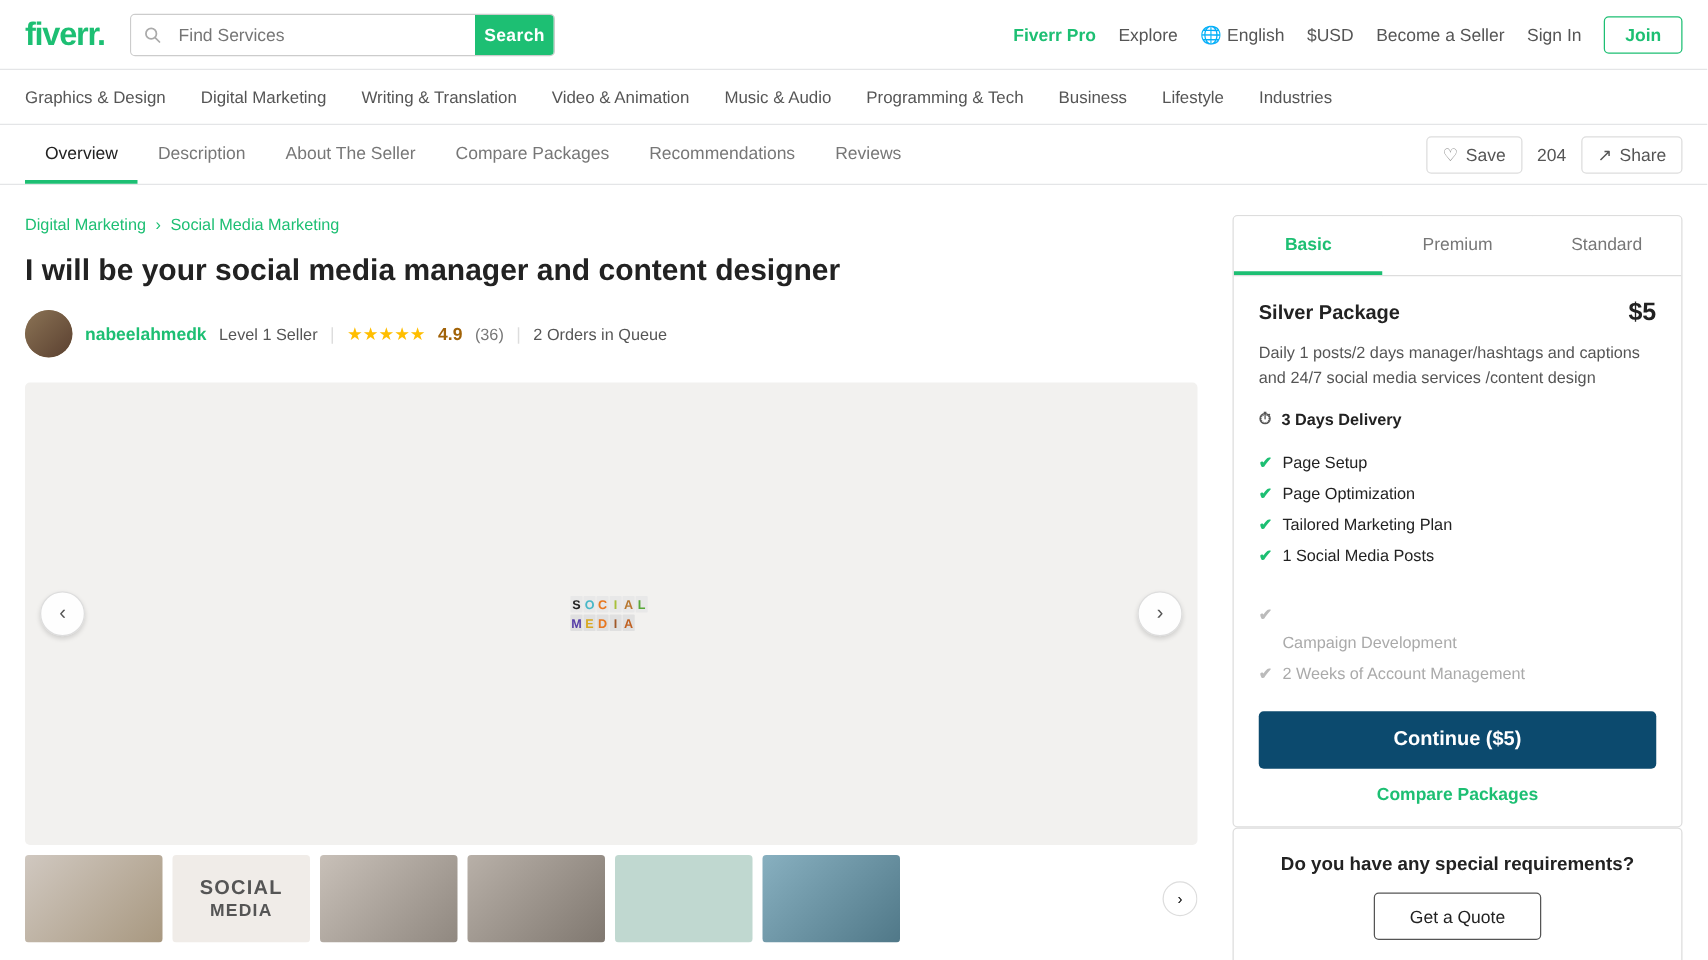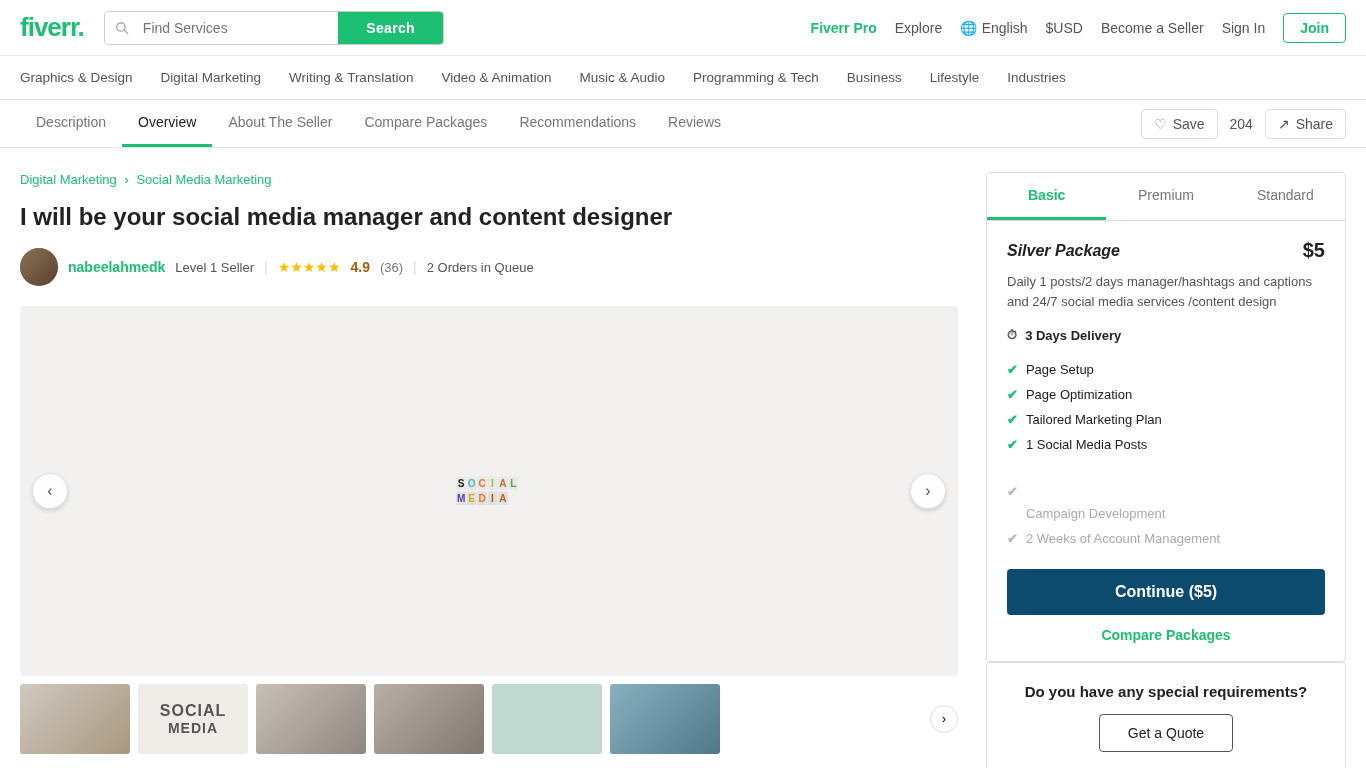--- a/index.html
+++ b/index.html
@@ -13,21 +13,21 @@
     .logo { font-size: 26px; font-weight: 900; color: #222; margin-right: 20px; letter-spacing: -1px; }
     .logo span { color: #1dbf73; }
     .search-bar {
       display: flex; flex: 0 0 340px; border: 1px solid #ccc; border-radius: 4px; overflow: hidden;
     }
     .search-icon-wrap { display: flex; align-items: center; padding: 0 10px; color: #aaa; background: #fff; }
     .search-input {
       border: none; outline: none; font-size: 14px; padding: 8px 4px; flex: 1; color: #4d7c0f;
     }
     .search-btn {
-      background: #1dbf73; color: #fff; border: none; padding: 0 28px; font-size: 14px;
+      background: #1dbf73; color: #fff; border: none; padding: 0 7px; font-size: 14px;
       font-weight: 600; cursor: pointer; letter-spacing: 0.3px;
     }
     .top-nav-right { display: flex; align-items: center; margin-left: auto; gap: 18px; }
     .fiverr-pro { color: #1dbf73; font-weight: 700; font-size: 14px; cursor: pointer; }
     .top-nav-link { color: #555; font-size: 14px; cursor: pointer; }
     .globe-icon { display: inline-block; margin-right: 4px; }
     .sign-in { color: #555; font-size: 14px; cursor: pointer; font-weight: 500; }
     .join-btn {
       border: 1px solid #1dbf73; color: #1dbf73; background: #fff; padding: 6px 16px;
       border-radius: 4px; font-size: 14px; font-weight: 600; cursor: pointer;
@@ -137,21 +137,21 @@
     .package-tabs { display: flex; border-bottom: 1px solid #ddd; }
     .pkg-tab {
       flex: 1; padding: 14px 8px; text-align: center; font-size: 14px; font-weight: 500;
       color: #777; cursor: pointer; border-bottom: 3px solid transparent; background: #fff;
     }
     .pkg-tab.active { color: #1dbf73; border-bottom: 3px solid #1dbf73; font-weight: 600; }
 
     
     .pkg-content { padding: 18px 20px; }
     .pkg-header { display: flex; justify-content: space-between; align-items: center; margin-bottom: 10px; }
-    .pkg-name { font-size: 16px; font-weight: 700; color: #222; font-style: italic; }
+    .pkg-name { font-size: 16px; font-weight: 700; color: #222; }
     .pkg-price { font-size: 20px; font-weight: 700; color: #222; }
     .pkg-desc { font-size: 13px; color: #555; margin-bottom: 16px; line-height: 1.5; }
     .pkg-delivery { display: flex; align-items: center; gap: 8px; font-size: 13px; font-weight: 700; color: #222; margin-bottom: 14px; }
     .clock-icon { color: #555; }
 
     
     .feature-list { list-style: none; margin-bottom: 18px; }
     .feature-item { display: flex; align-items: center; gap: 8px; padding: 5px 0; font-size: 13px; color: #222; }
     .feature-check { color: #1dbf73; font-weight: 700; }
     .feature-check.inactive { color: #bbb; }
@@ -223,22 +223,22 @@
   <span class="cat-nav-item">Writing &amp; Translation</span>
   <span class="cat-nav-item">Video &amp; Animation</span>
   <span class="cat-nav-item">Music &amp; Audio</span>
   <span class="cat-nav-item">Programming &amp; Tech</span>
   <span class="cat-nav-item">Business</span>
   <span class="cat-nav-item">Lifestyle</span>
   <span class="cat-nav-item">Industries</span>
 </nav>
 
 <div class="sub-nav">
+  <span class="sub-nav-item active">Overview</span>
   <span class="sub-nav-item">Description</span>
-  <span class="sub-nav-item active">Overview</span>
   <span class="sub-nav-item">About The Seller</span>
   <span class="sub-nav-item">Compare Packages</span>
   <span class="sub-nav-item">Recommendations</span>
   <span class="sub-nav-item">Reviews</span>
   <div class="sub-nav-right">
     <button class="save-btn">
       <span class="heart-icon">♡</span>
       <span>Save</span>
     </button>
     <span class="save-count">204</span>

